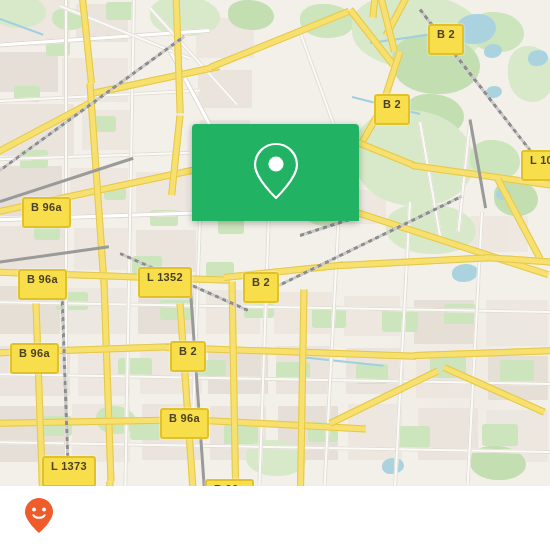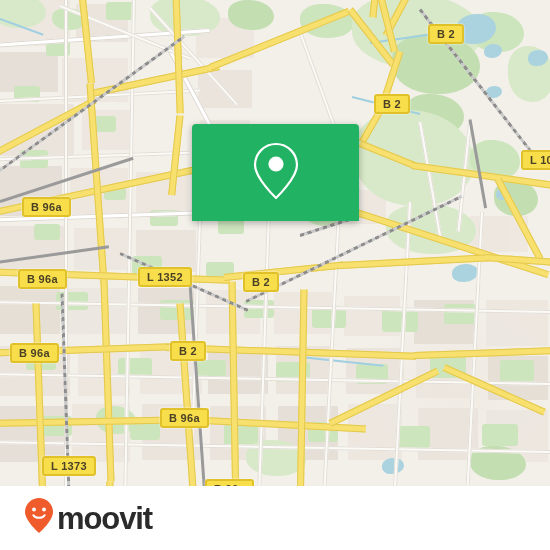--- a/index.html
+++ b/index.html
@@ -107,21 +107,21 @@
   
   .shield {
     position: absolute;
     background: #f7de4a;
     border: 2px solid #e0c12a;
     border-radius: 3px;
     color: #4a4127;
     font-size: 11px;
     font-weight: bold;
     letter-spacing: .3px;
-    padding: 2px 7px 2px 7px;
+    padding: 2px 7px 13px 7px;
     line-height: 12px;
     white-space: nowrap;
     box-shadow: 0 0 2px rgba(255,255,255,.9);
   }
 
   
   #attribution {
     position: absolute;
     left: 0;
     top: 466px;
@@ -449,17 +449,16 @@
   <div id="footer">
     <div id="brand">
       <span>
         <svg width="30" height="38" viewBox="0 0 30 38" aria-hidden="true">
           <path d="M15 1 C7.3 1 1 7.3 1 15 C1 24 15 36 15 36 C15 36 29 24 29 15 C29 7.3 22.7 1 15 1 Z" fill="#ef5b2b"></path>
           <circle cx="10" cy="12.5" r="1.9" fill="#ffffff"></circle>
           <circle cx="20" cy="12.5" r="1.9" fill="#ffffff"></circle>
           <path d="M9.4 18.2 C11.2 21.6 18.8 21.6 20.6 18.2" fill="none" stroke="#ffffff" stroke-width="2" stroke-linecap="round"></path>
         </svg>
       </span>
-      <span id="brand-word">moovit</span>
     </div>
   </div>
 
 </div>
 
 </body></html>

